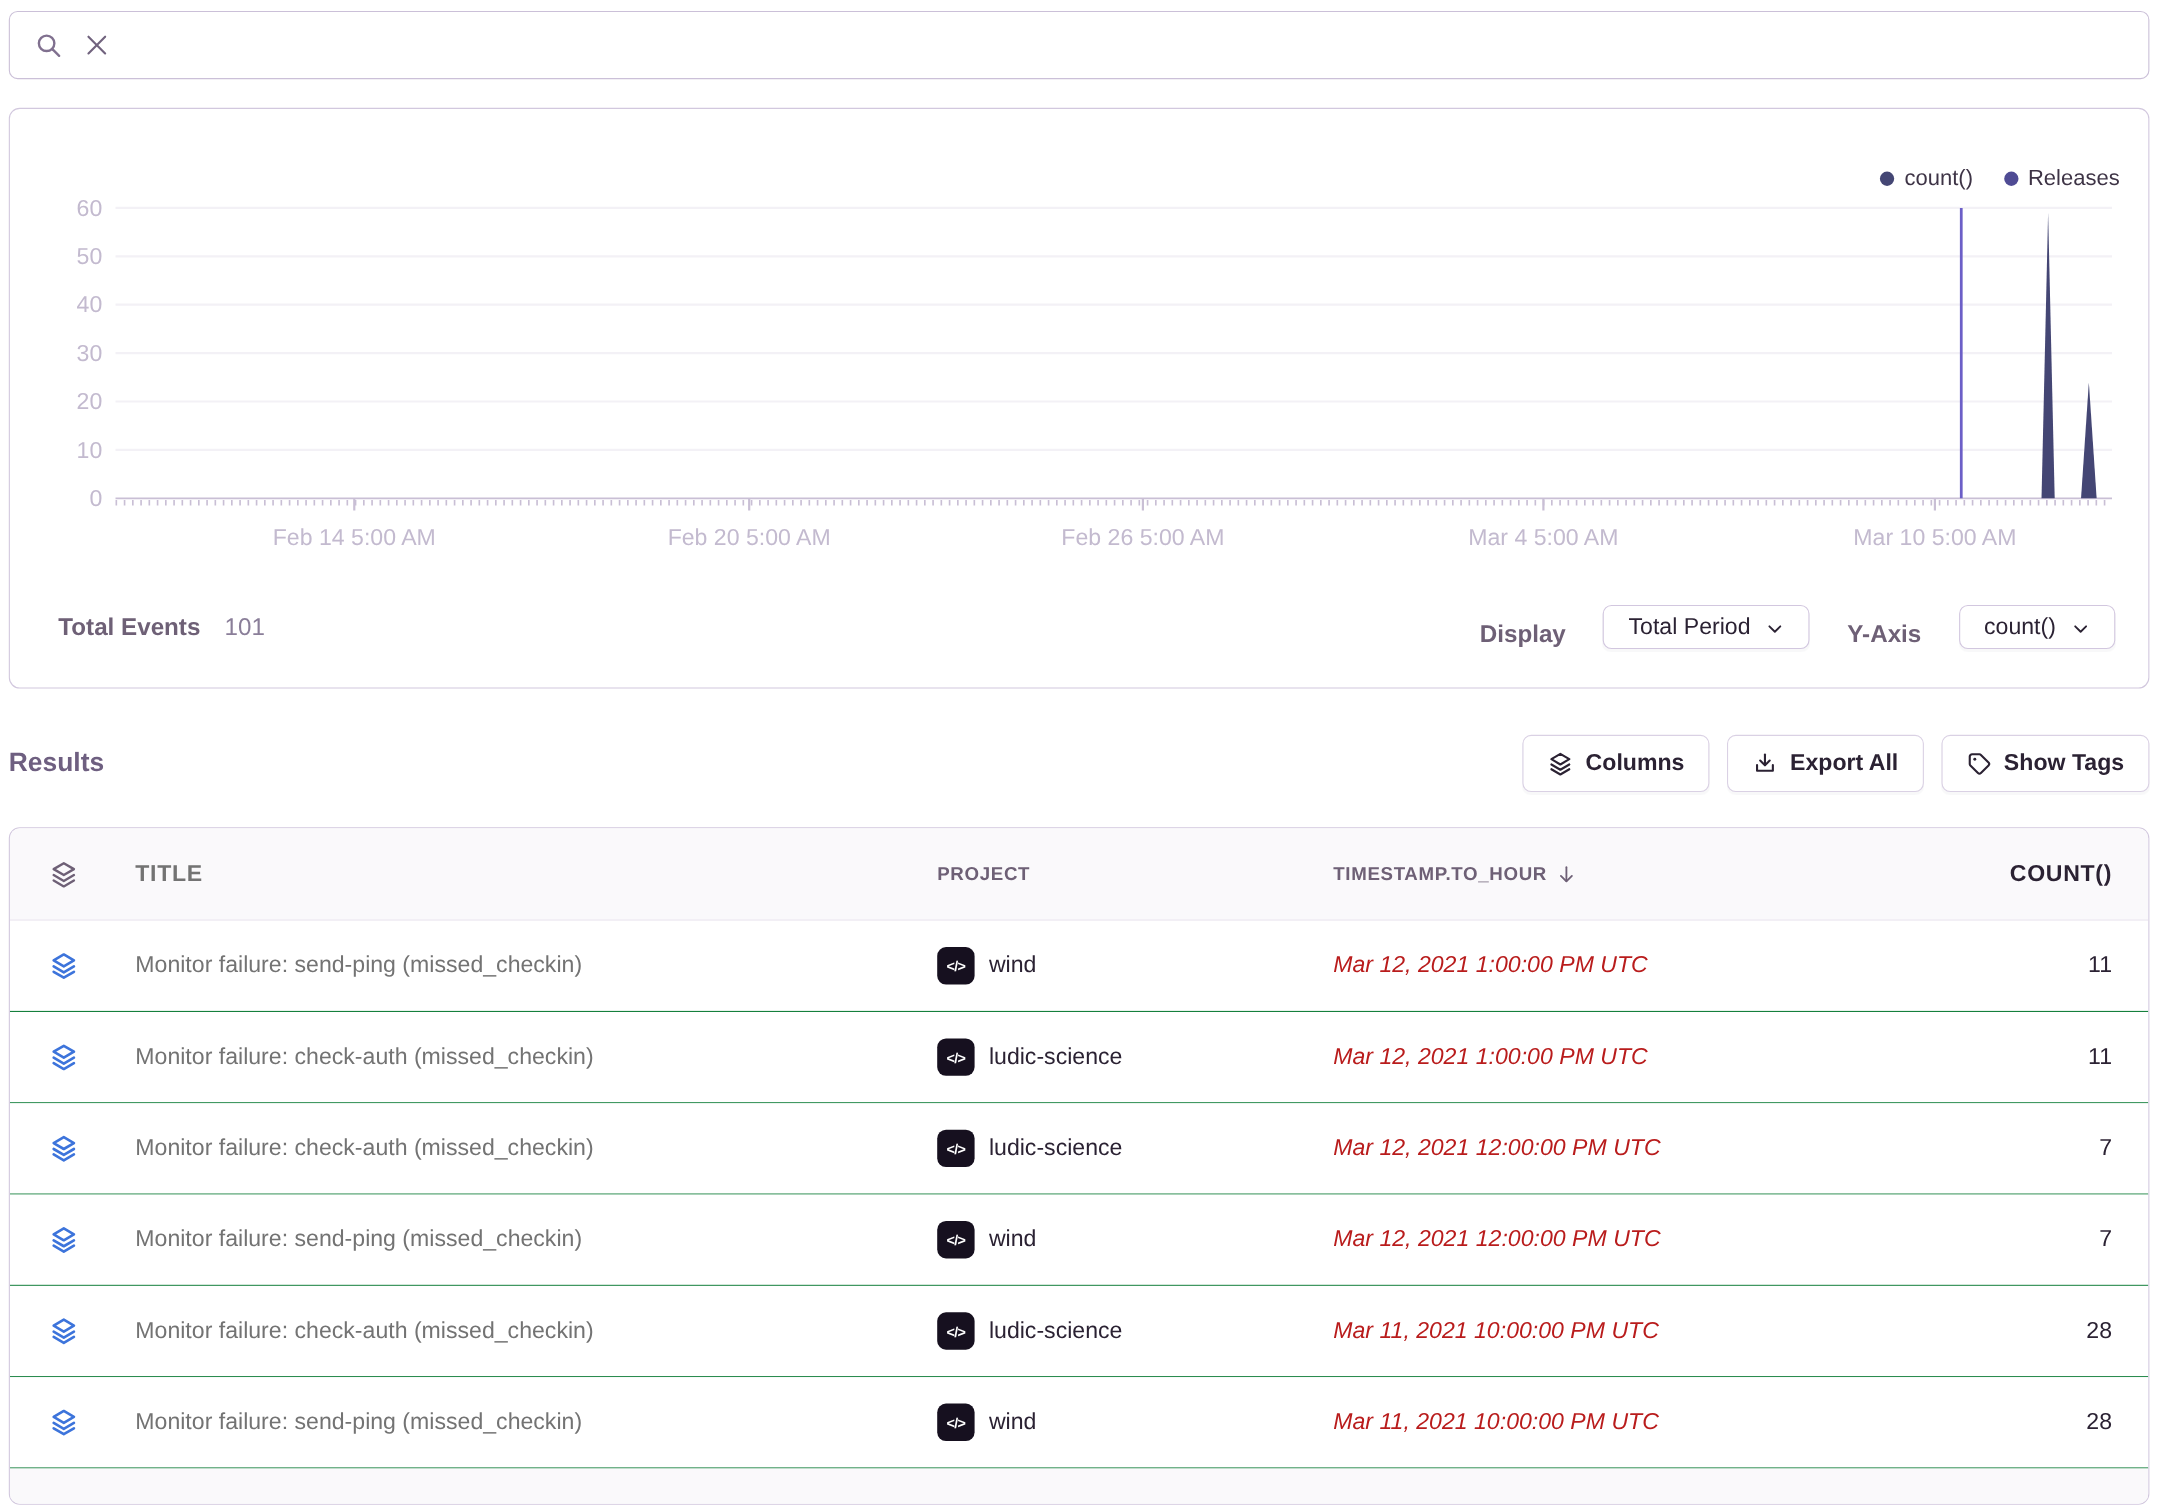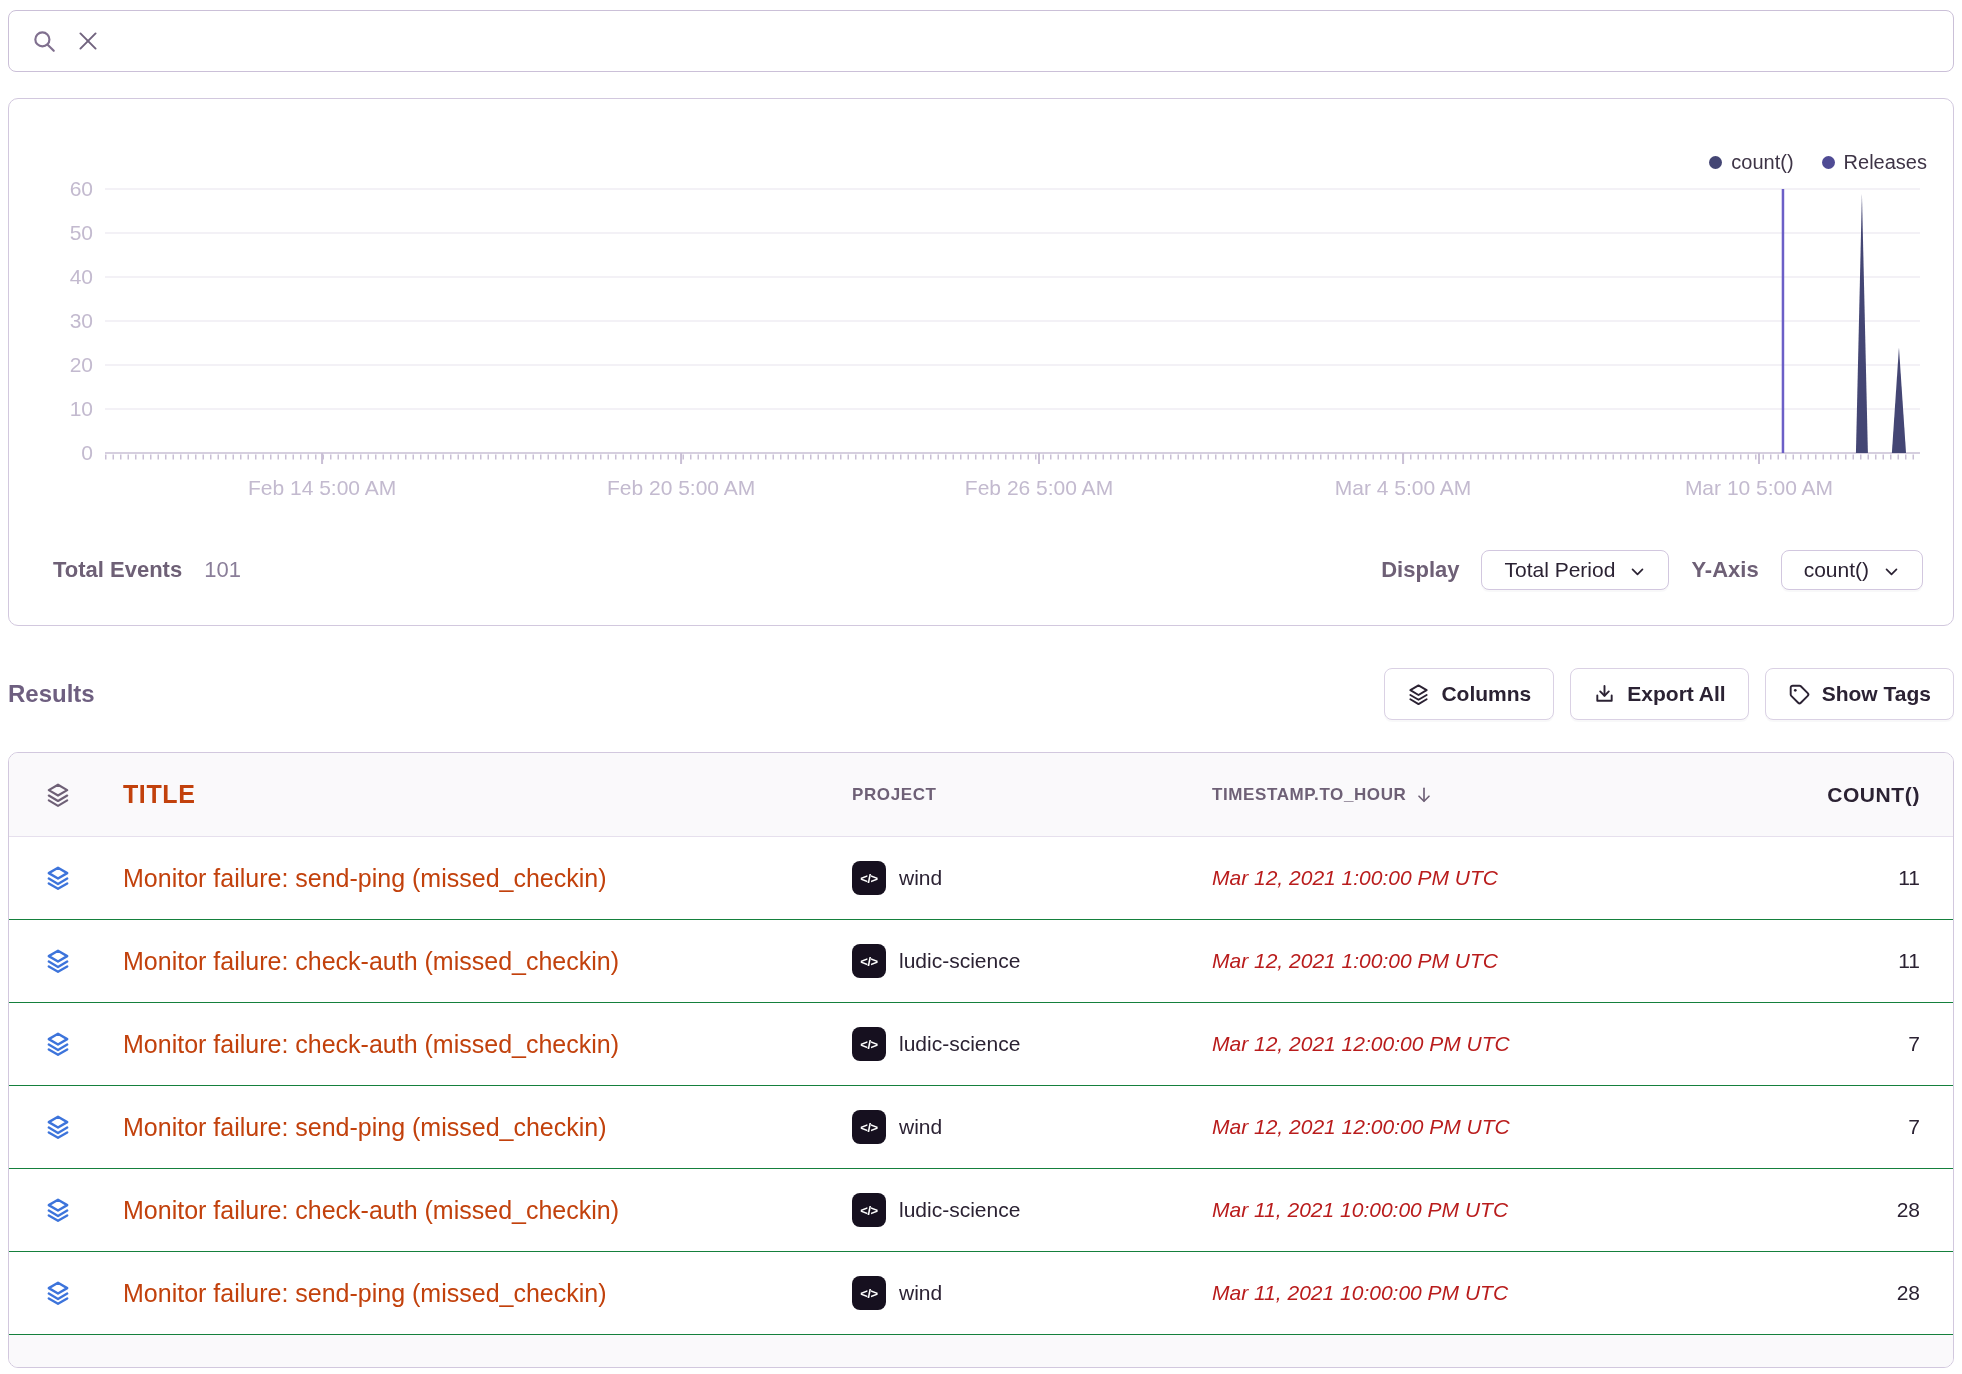--- a/index.html
+++ b/index.html
@@ -21,21 +21,21 @@
   .legend { position:absolute; top:52px; right:26px; display:flex; gap:28px;
     align-items:center; font-size:20px; color:#3E3446; font-weight:500; }
   .legend-item { display:flex; align-items:center; gap:9px; }
   .legend-dot { width:13px; height:13px; border-radius:50%; display:inline-block; }
   #chart-svg { position:absolute; left:0; top:0; }
   .chart-footer { position:absolute; left:0; bottom:0; width:100%; height:100px;
     display:flex; align-items:center; justify-content:space-between; padding:0 30px 10px 44px; }
   .total-events { display:flex; align-items:flex-start; gap:22px; }
   .total-events .lbl { font-size:22px; font-weight:700; color:#6E6076; }
   .total-events .val { font-size:22px; color:#8A7E99; }
-  .footer-controls { display:flex; align-items:center; gap:22px; }
+  .footer-controls { display:flex; align-items:flex-end; gap:34px; }
   .ctl-label { font-size:22px; font-weight:700; color:#6E6076; }
   .select-btn { height:40px; background:#fff; border:1.5px solid #D2C7DF; border-radius:8px;
     display:flex; align-items:center; gap:14px; padding:0 22px; font-size:21px;
     color:#2B2233; cursor:pointer; box-shadow:0 2px 1px rgba(40,20,60,.03); }
   .select-btn .chev { margin-top:2px; }
 
   
   .results-row { position:absolute; left:8px; top:666px; width:1946px; height:56px;
     display:flex; align-items:center; justify-content:space-between; }
   .results-heading { font-size:24px; font-weight:700; color:#6E5F80; }
@@ -45,21 +45,21 @@
     font-weight:700; color:#2B2233; cursor:pointer; box-shadow:0 2px 1px rgba(40,20,60,.03); }
 
   
   .table-panel { position:absolute; left:8px; top:752px; width:1946px; height:616px;
     background:#fff; border:1.5px solid #D2C8DE; border-radius:10px; overflow:hidden; }
   .t-row { display:grid; grid-template-columns:98px 745px 360px 1fr 240px; align-items:center; }
   .t-head { height:84px; background:#FAF9FB; border-bottom:1px solid #E6E0ED;
     font-size:17px; font-weight:700; color:#6E6076; letter-spacing:.6px; }
   .t-data { height:83px; border-bottom:1px solid #15803d; background:#fff; }
   .cell-icon { display:flex; justify-content:center; }
-  .cell-title { padding-left:16px; font-size:25px; color:#c2410c; }
+  .cell-title { padding-left:16px; font-size:21px; color:#737373; }
   .cell-project { display:flex; align-items:center; gap:13px; font-size:21px; color:#2B2233; }
   .proj-icon { width:34px; height:34px; background:#16101f; color:#fff; border-radius:8px;
     display:flex; align-items:center; justify-content:center; font-size:13px;
     font-weight:700; letter-spacing:-0.5px; }
   .cell-ts { font-size:21px; color:#b91c1c;font-style:italic; }
   .cell-count { font-size:21px; color:#2B2233; text-align:right; padding-right:33px; }
   .head-ts { display:flex; align-items:center; gap:8px; }
   .t-foot { height:100%; background:#FAF9FB; }
   svg.icon { display:block; }
 </style>

